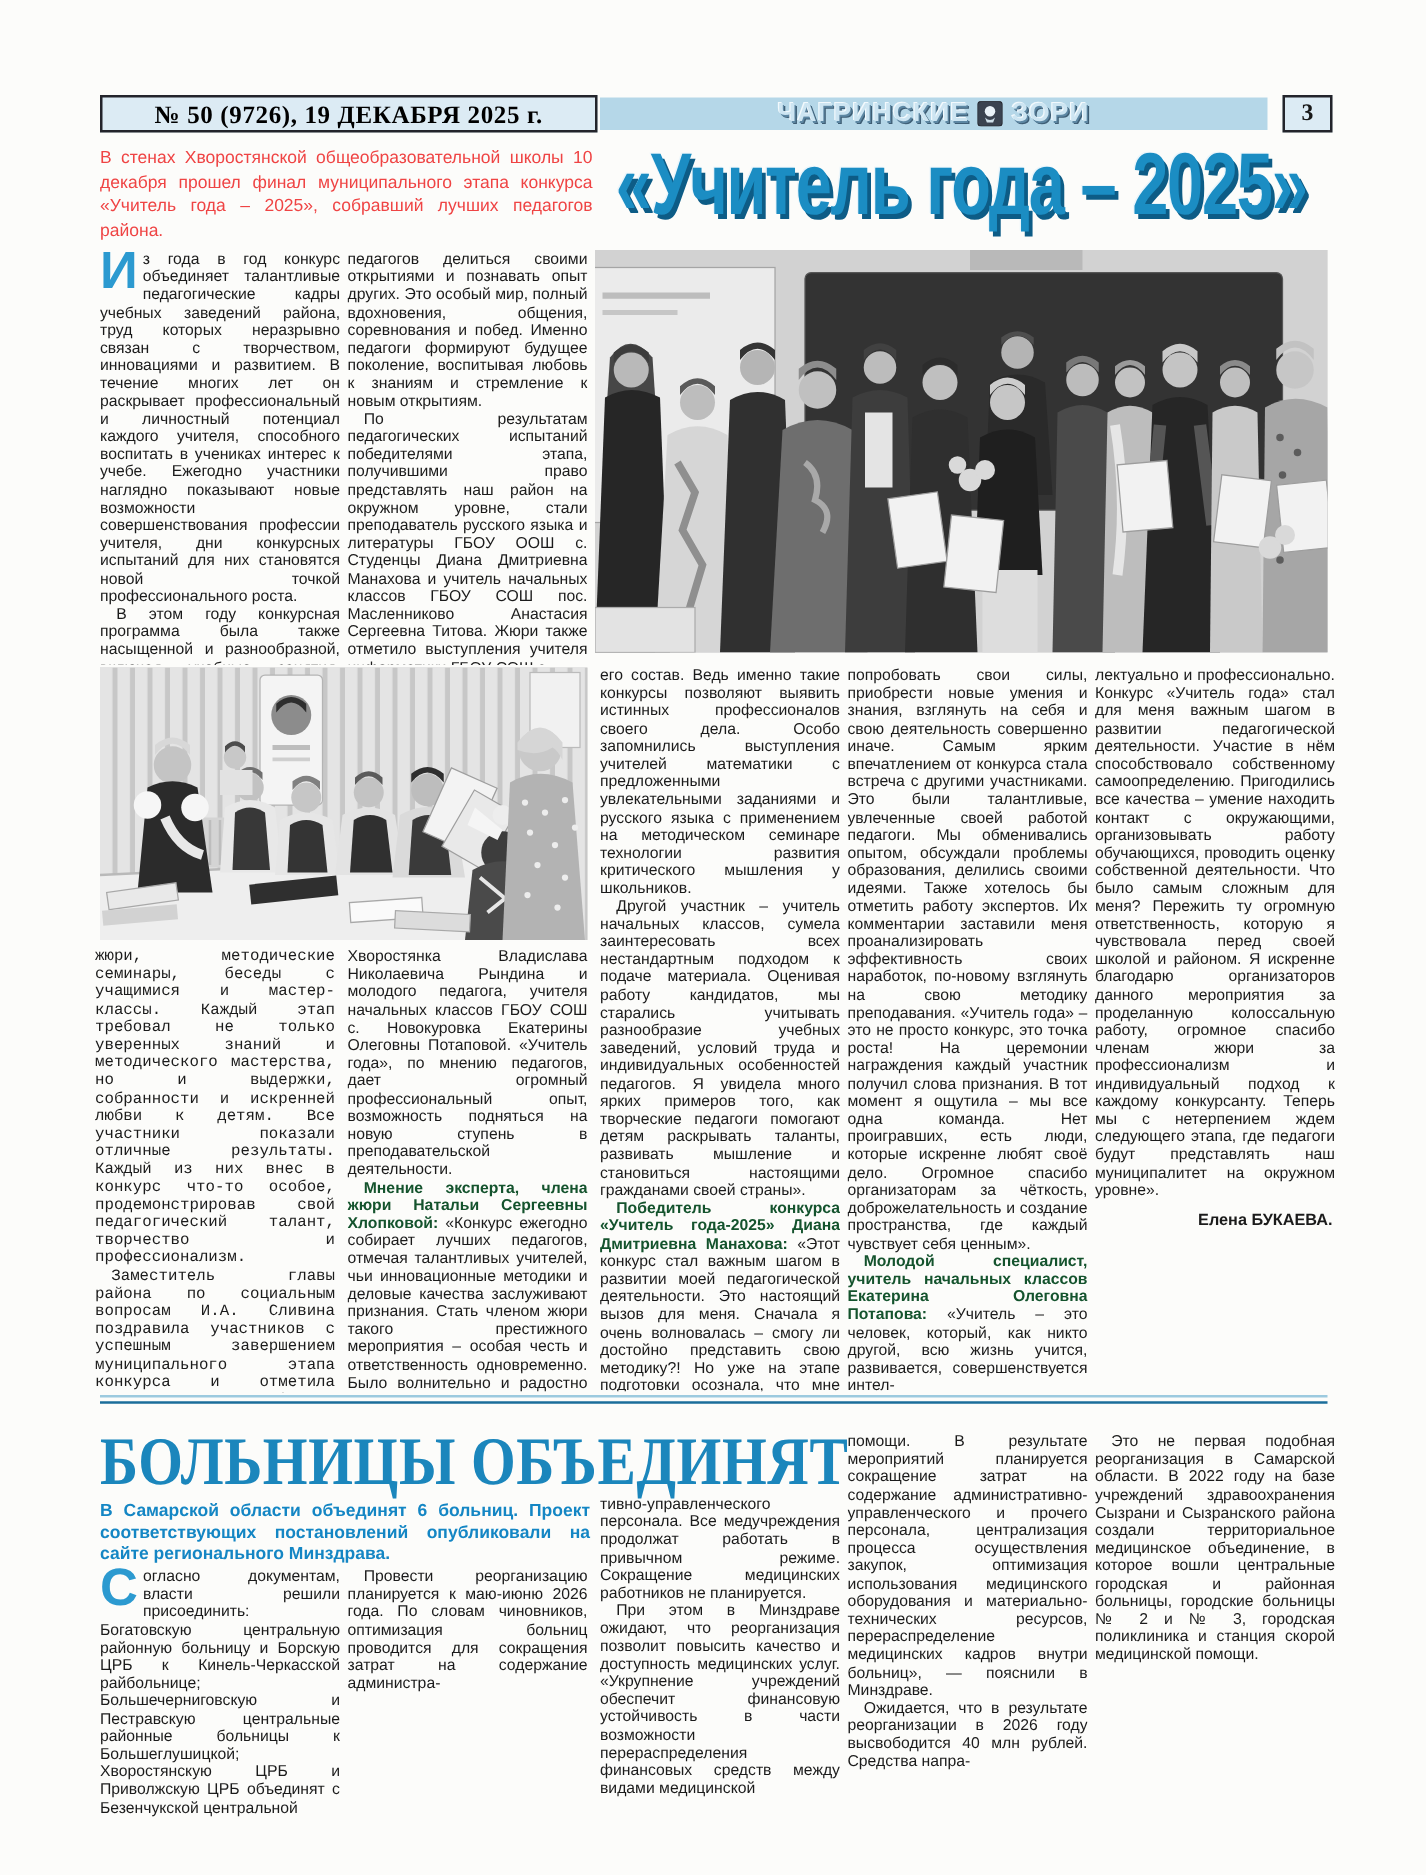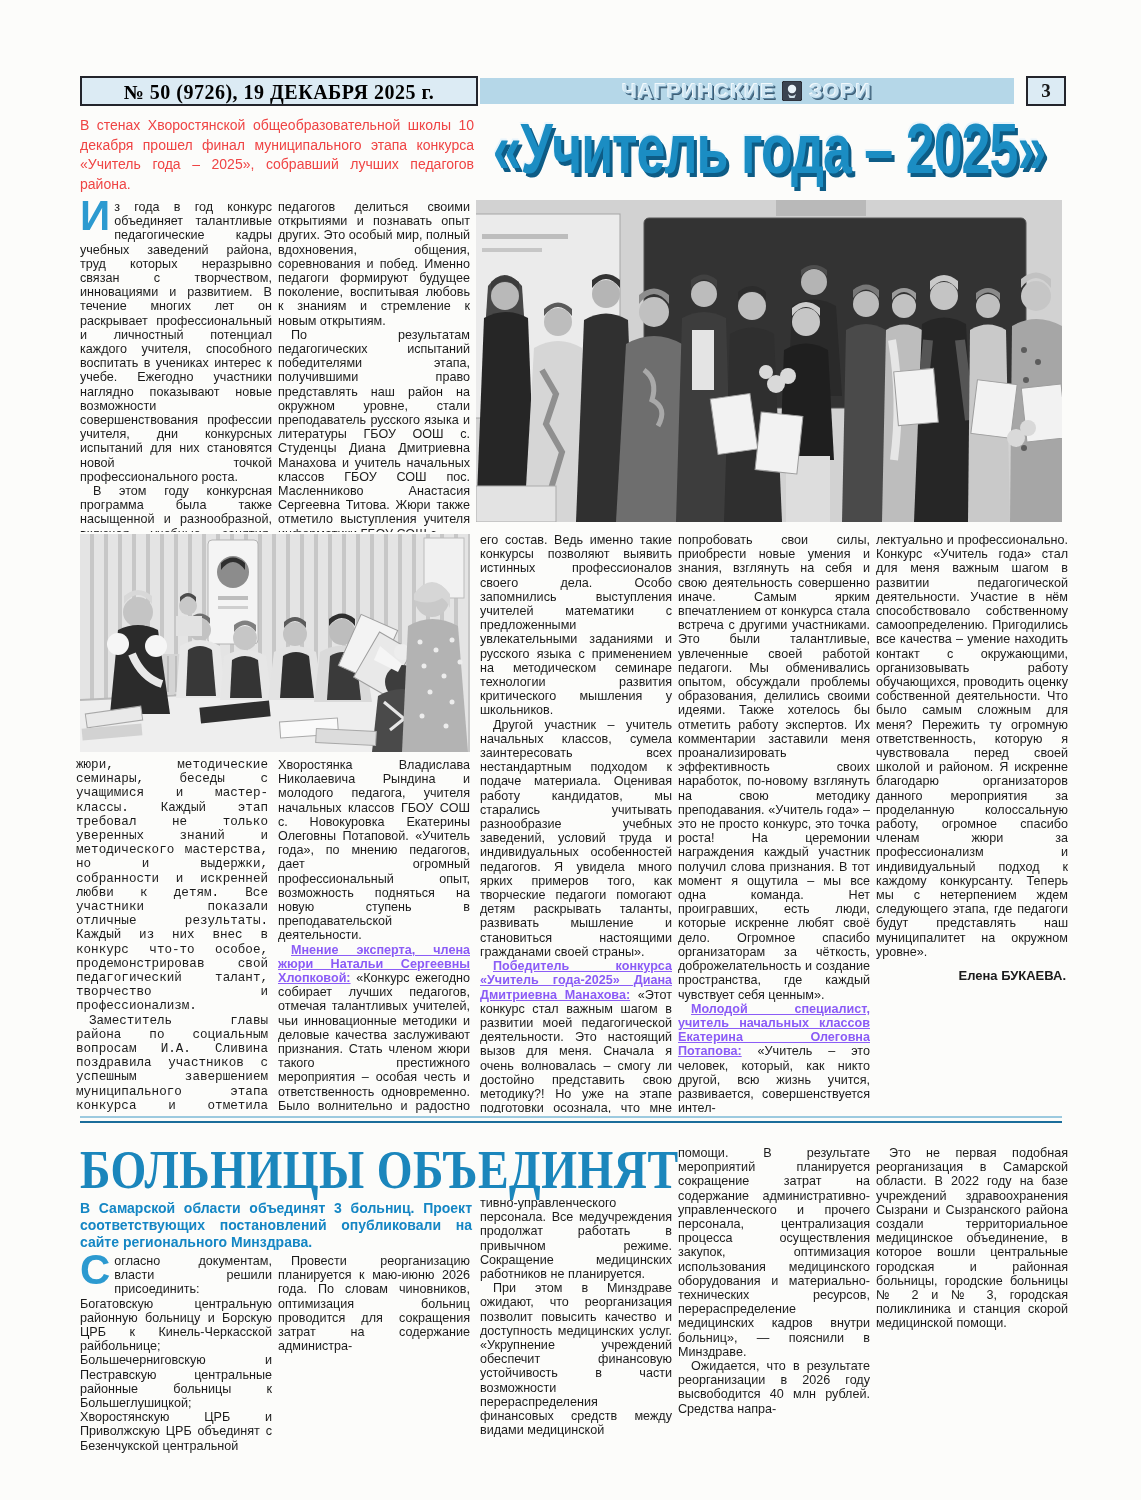--- a/index.html
+++ b/index.html
@@ -27,21 +27,21 @@
   .photo{position:absolute;background:#cfcfcf;z-index:5;}
   .photo1{left:476px;top:200px;width:586px;height:322px;}
   .photo2{left:80px;top:534px;width:390px;height:218px;}
   
   .col{position:absolute;width:192px;text-align:justify;font-size:12.6px;line-height:14.2px;
      color:#1b1b1b;overflow:hidden;}
   .col p{margin:0;}
   .col p.ind{text-indent:13px;}
   .dropcap{float:left;font-size:42px;line-height:29px;font-weight:bold;color:#2c9ad0;
      padding:1px 4px 0 0;font-family:"Liberation Sans",sans-serif;}
-  .blue-b{color:#8b5cf6;font-weight:bold;text-decoration:underline;}
+  .blue-b{color:#14532d;font-weight:bold;}
   .c1a{left:80px;top:200px;height:332px;}
   .c2a{left:278px;top:200px;height:332px;}
   .c1b{left:76px;top:758px;height:356px;font-family:Liberation Mono, monospace;}
   .c2b{left:278px;top:758px;height:356px;}
   .c3{left:480px;top:533px;height:580px;}
   .c4{left:678px;top:533px;height:580px;}
   .c5{left:876px;top:533px;height:580px;}
   .sig{text-align:right;font-weight:bold;margin-top:10px !important;padding-right:2px;font-size:13px;}
   
   .divider{position:absolute;left:80px;top:1116px;width:982px;height:0;
@@ -280,21 +280,21 @@
     <p class="ind"><span class="blue-b">Молодой специалист, учитель начальных классов Екатерина Олеговна Потапова:</span><span> «Учитель – это человек, который, как никто другой, всю жизнь учится, развивается, совершенствуется интел-</span></p>
   </div>
   <div class="col c5">
     <p>лектуально и профессионально. Конкурс «Учитель года» стал для меня важным шагом в развитии педагогической деятельности. Участие в нём способствовало собственному самоопределению. Пригодились все качества – умение находить контакт с окружающими, организовывать работу обучающихся, проводить оценку собственной деятельности. Что было самым сложным для меня? Пережить ту огромную ответственность, которую я чувствовала перед своей школой и районом. Я искренне благодарю организаторов данного мероприятия за проделанную колоссальную работу, огромное спасибо членам жюри за профессионализм и индивидуальный подход к каждому конкурсанту. Теперь мы с нетерпением ждем следующего этапа, где педагоги будут представлять наш муниципалитет на окружном уровне».</p>
     <p class="sig">Елена БУКАЕВА.</p>
   </div>
 
   <div class="divider"></div>
 
   <div class="headline2">БОЛЬНИЦЫ ОБЪЕДИНЯТ</div>
-  <div class="lead2">В Самарской области объединят 3 больниц. Проект соответствующих постановлений опубликовали на сайте регионального Минздрава.</div>
+  <div class="lead2">В Самарской области объединят 6 больниц. Проект соответствующих постановлений опубликовали на сайте регионального Минздрава.</div>
 
   <div class="col b1">
     <p><span class="dropcap">С</span><span>огласно документам, власти решили присоединить: Богатовскую центральную районную больницу и Борскую ЦРБ к Кинель-Черкасской райбольнице; Большечерниговскую и Пестравскую центральные районные больницы к Большеглушицкой; Хворостянскую ЦРБ и Приволжскую ЦРБ объединят с Безенчукской центральной</span></p>
   </div>
   <div class="col b2">
     <p class="ind">Провести реорганизацию планируется к маю-июню 2026 года. По словам чиновников, оптимизация больниц проводится для сокращения затрат на содержание администра-</p>
   </div>
   <div class="col b3">
     <p>тивно-управленческого персонала. Все медучреждения продолжат работать в привычном режиме. Сокращение медицинских работников не планируется.</p>
     <p class="ind">При этом в Минздраве ожидают, что реорганизация позволит повысить качество и доступность медицинских услуг. «Укрупнение учреждений обеспечит финансовую устойчивость в части возможности перераспределения финансовых средств между видами медицинской</p>

